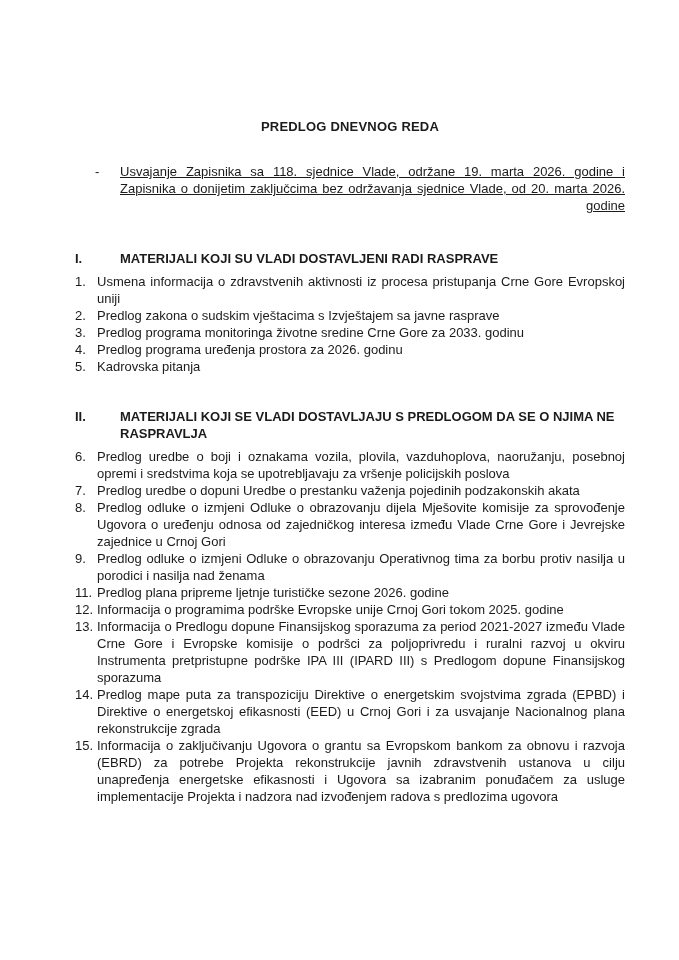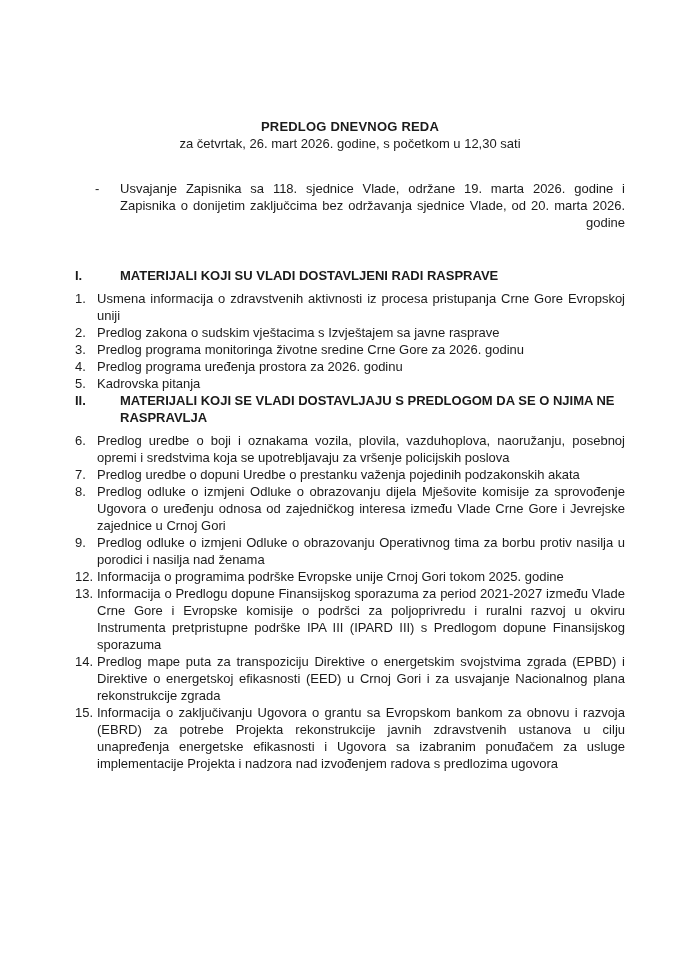--- a/index.html
+++ b/index.html
@@ -38,24 +38,26 @@
     margin-bottom: 36px;
   }
   .preamble-marker {
     width: 25px;
     flex-shrink: 0;
   }
   .preamble-text {
     flex: 1;
     text-align: justify;
     text-align-last: right;
+    text-decoration: underline;
   }
 
   
   .section + .section {
+    margin-top: 33px;
   }
   .section-heading {
     display: flex;
     font-weight: bold;
     margin-bottom: 6px;
   }
   .section-numeral {
     width: 45px;
     flex-shrink: 0;
   }
@@ -76,21 +78,20 @@
     text-align: justify;
   }
 </style>
 </head>
 <body>
 
 <div class="page">
 
   <div class="title-block">
     <div class="doc-title">PREDLOG DNEVNOG REDA</div>
-    <div class="doc-subtitle">za četvrtak, 26. mart 2026. godine, s početkom u 12,30 sati</div>
   </div>
 
   <div class="preamble">
     <span class="preamble-marker">-</span>
     <div class="preamble-text">Usvajanje Zapisnika sa 118. sjednice Vlade, održane 19. marta 2026. godine i Zapisnika o donijetim zaključcima bez održavanja sjednice Vlade, od 20. marta 2026. godine</div>
   </div>
 
   <div class="section">
     <div class="section-heading">
       <span class="section-numeral">I.</span>
@@ -99,21 +100,21 @@
     <div class="item">
       <span class="item-num">1.</span>
       <div class="item-text">Usmena informacija o zdravstvenih aktivnosti iz procesa pristupanja Crne Gore Evropskoj uniji</div>
     </div>
     <div class="item">
       <span class="item-num">2.</span>
       <div class="item-text">Predlog zakona o sudskim vještacima s Izvještajem sa javne rasprave</div>
     </div>
     <div class="item">
       <span class="item-num">3.</span>
-      <div class="item-text">Predlog programa monitoringa životne sredine Crne Gore za 2026. godinu</div>
+      <div class="item-text">Predlog programa monitoringa životne sredine Crne Gore za 2033. godinu</div>
     </div>
     <div class="item">
       <span class="item-num">4.</span>
       <div class="item-text">Predlog programa uređenja prostora za 2026. godinu</div>
     </div>
     <div class="item">
       <span class="item-num">5.</span>
       <div class="item-text">Kadrovska pitanja</div>
     </div>
   </div>
@@ -133,20 +134,24 @@
     </div>
     <div class="item">
       <span class="item-num">8.</span>
       <div class="item-text">Predlog odluke o izmjeni Odluke o obrazovanju dijela Mješovite komisije za sprovođenje Ugovora o uređenju odnosa od zajedničkog interesa između Vlade Crne Gore i Jevrejske zajednice u Crnoj Gori</div>
     </div>
     <div class="item">
       <span class="item-num">9.</span>
       <div class="item-text">Predlog odluke o izmjeni Odluke o obrazovanju Operativnog tima za borbu protiv nasilja u porodici i nasilja nad ženama</div>
     </div>
     <div class="item">
+      <span class="item-num">11.</span>
+      <div class="item-text">Predlog plana pripreme ljetnje turističke sezone 2026. godine</div>
+    </div>
+    <div class="item">
       <span class="item-num">12.</span>
       <div class="item-text">Informacija o programima podrške Evropske unije Crnoj Gori tokom 2025. godine</div>
     </div>
     <div class="item">
       <span class="item-num">13.</span>
       <div class="item-text">Informacija o Predlogu dopune Finansijskog sporazuma za period 2021-2027 između Vlade Crne Gore i Evropske komisije o podršci za poljoprivredu i ruralni razvoj u okviru Instrumenta pretpristupne podrške IPA III (IPARD III) s Predlogom dopune Finansijskog sporazuma</div>
     </div>
     <div class="item">
       <span class="item-num">14.</span>
       <div class="item-text">Predlog mape puta za transpoziciju Direktive o energetskim svojstvima zgrada (EPBD) i Direktive o energetskoj efikasnosti (EED) u Crnoj Gori i za usvajanje Nacionalnog plana rekonstrukcije zgrada</div>

